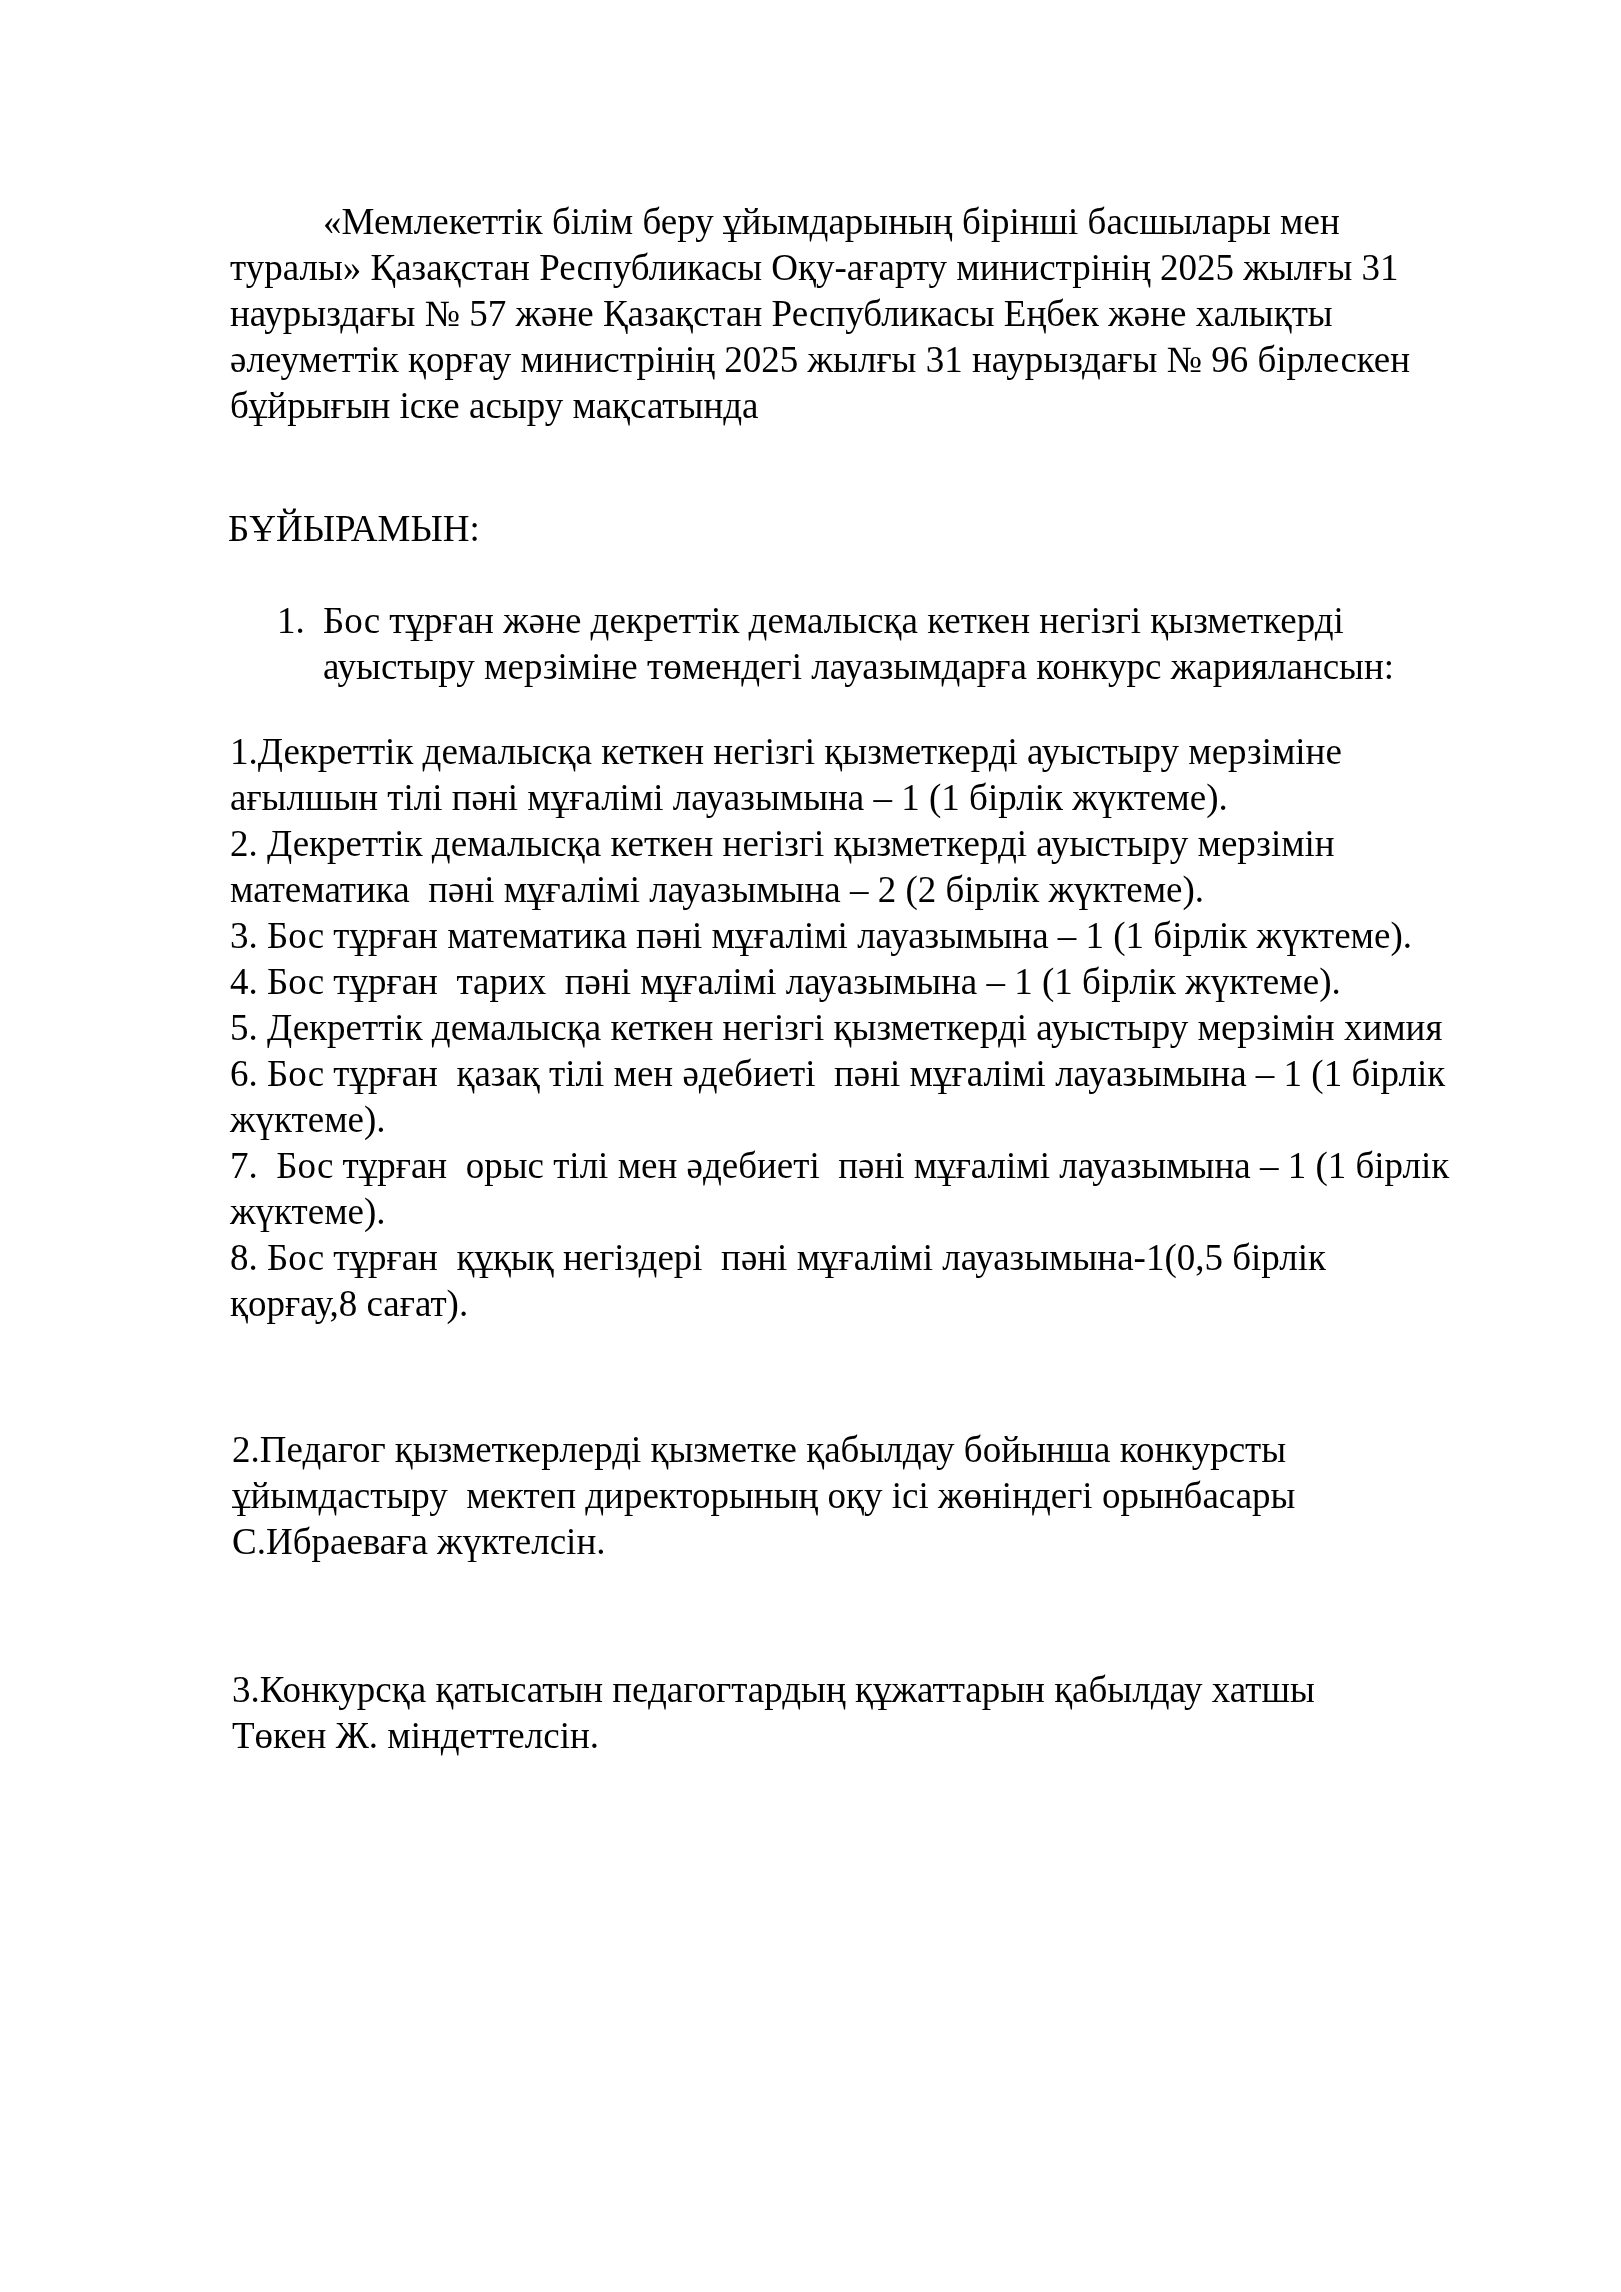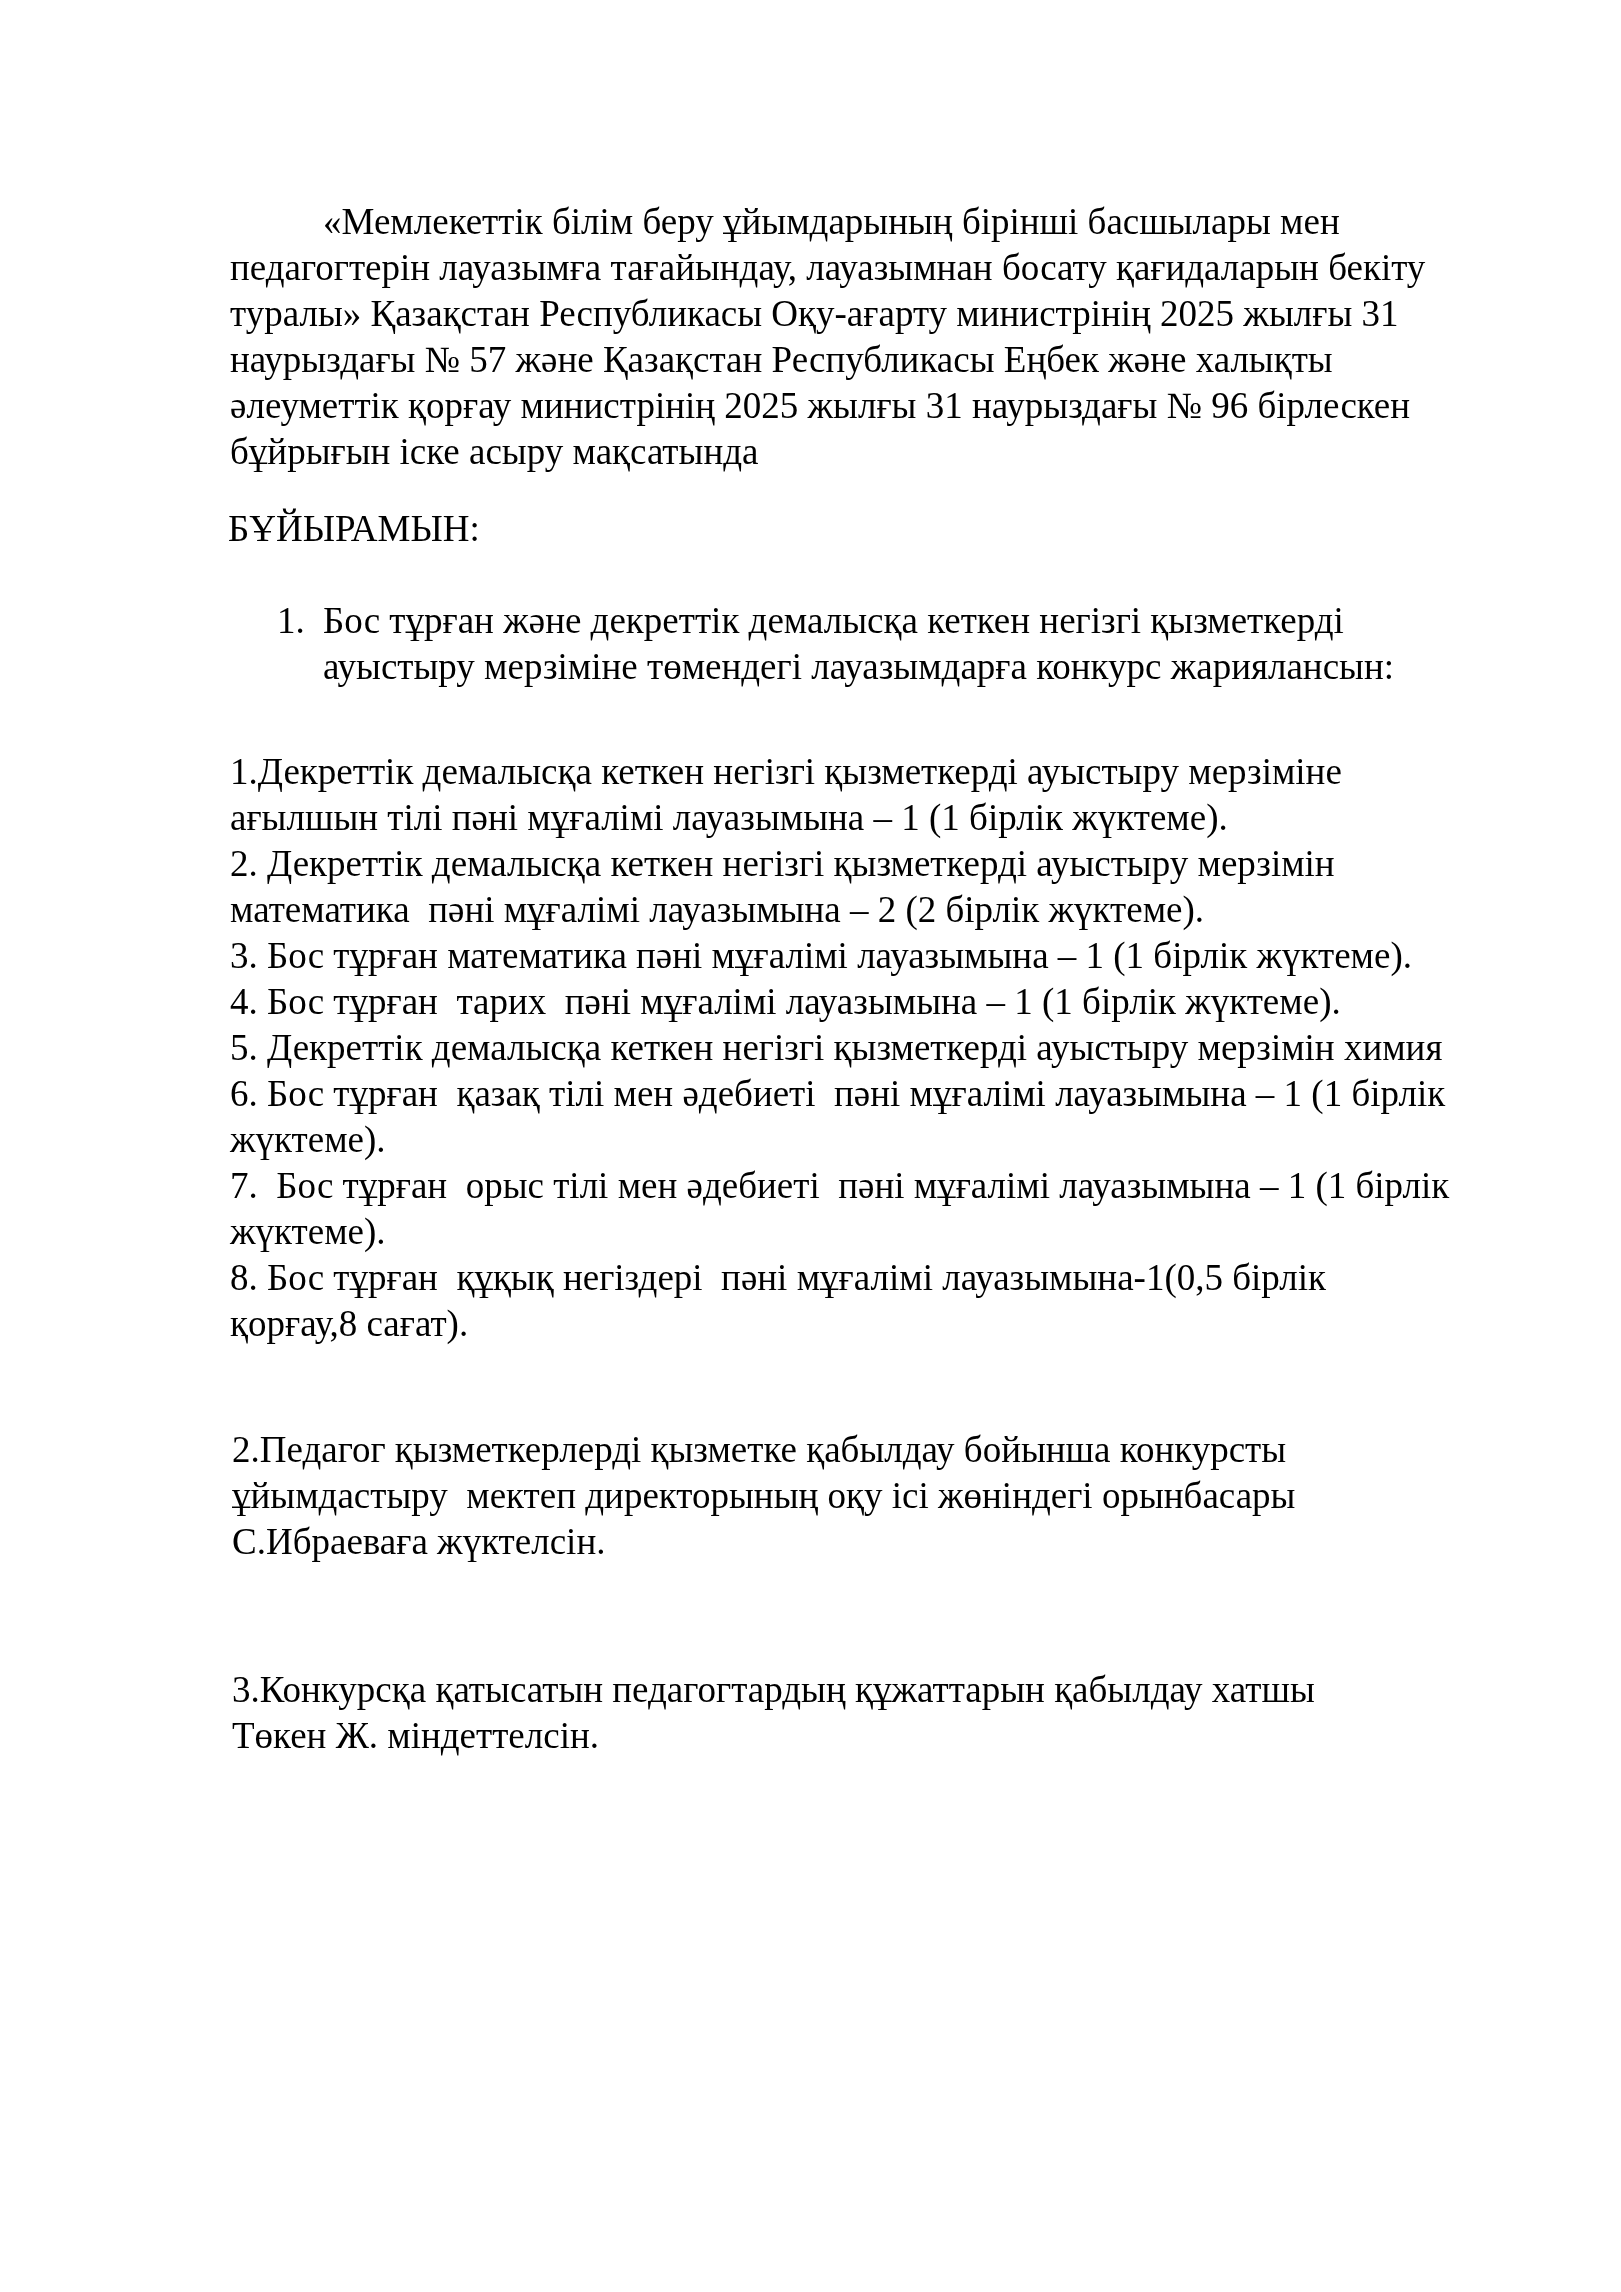--- a/index.html
+++ b/index.html
@@ -44,41 +44,39 @@
     left: 0;
     top: 0;
   }
   .resolution .res-text {
     margin-left: 46px;
   }
   .vacancies {
     position: absolute;
     left: 230px;
     top: 729px;
-    margin-top: 20px;
   }
   .para2 {
     position: absolute;
     left: 232px;
     top: 1427px;
   }
   .para3 {
     position: absolute;
     left: 232px;
     top: 1667px;
   }
 </style>
 </head>
 <body>
 
 <div class="page">
 
   <div class="intro">
     <div class="ln first">«Мемлекеттік білім беру ұйымдарының бірінші басшылары мен</div>
-    <div class="ln">педагогтерін лауазымға тағайындау, лауазымнан босату қағидаларын бекіту</div>
     <div class="ln">туралы» Қазақстан Республикасы Оқу-ағарту министрінің 2025 жылғы 31</div>
     <div class="ln">наурыздағы № 57 және Қазақстан Республикасы Еңбек және халықты</div>
     <div class="ln">әлеуметтік қорғау министрінің 2025 жылғы 31 наурыздағы № 96 бірлескен</div>
     <div class="ln">бұйрығын іске асыру мақсатында</div>
   </div>
 
   <div class="order-heading ln">БҰЙЫРАМЫН:</div>
 
   <div class="resolution">
     <span class="num ln">1.</span>

